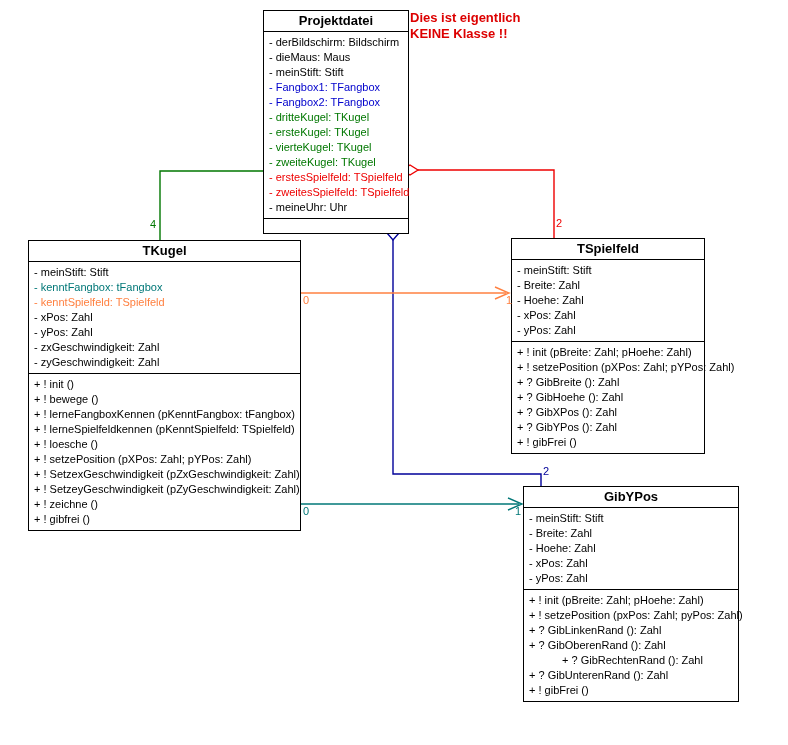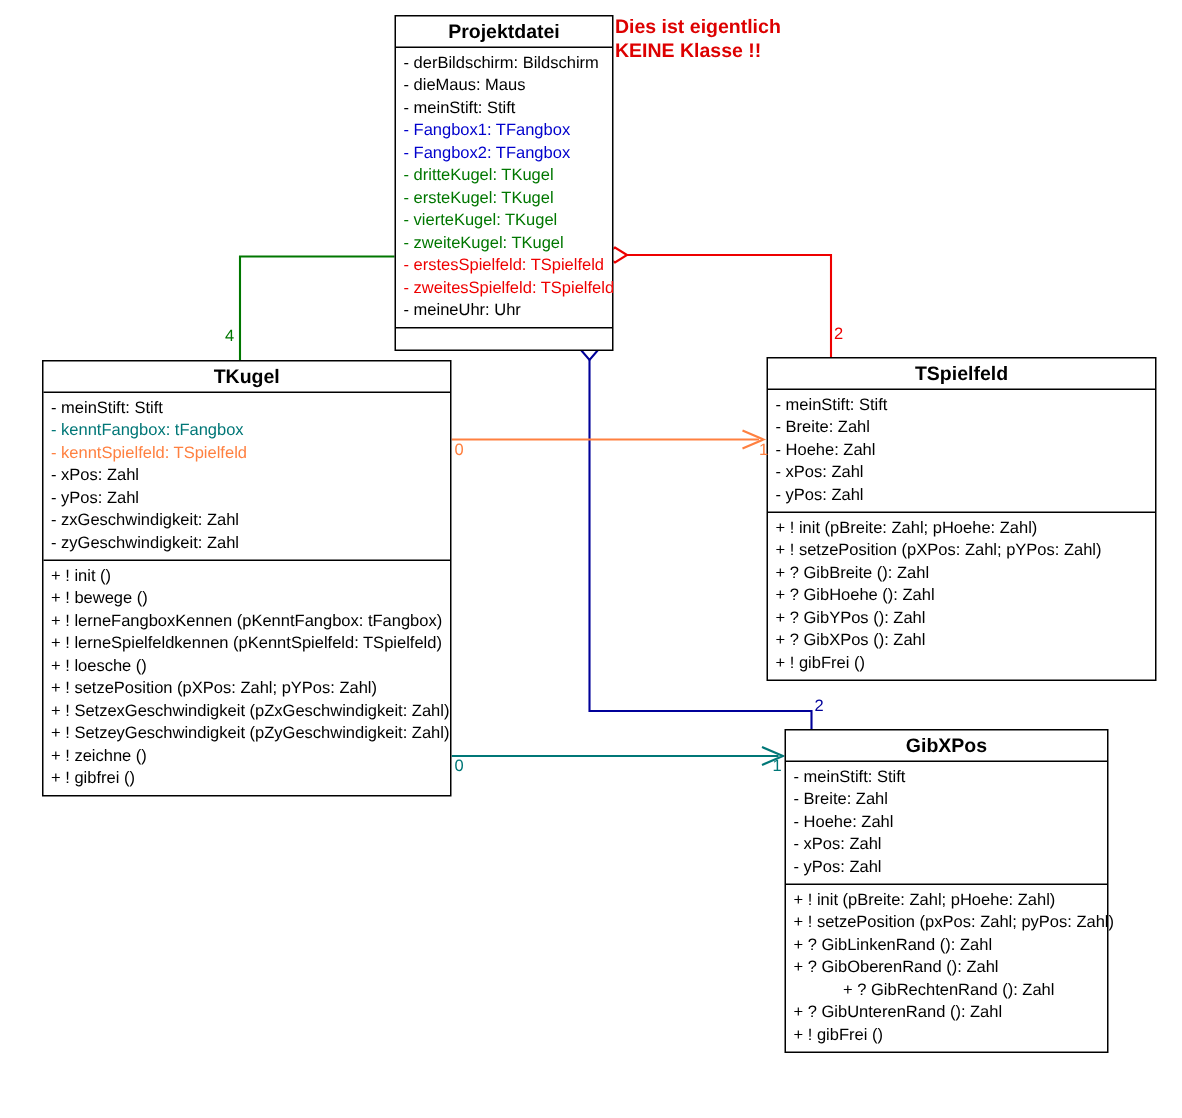--- a/index.html
+++ b/index.html
@@ -160,42 +160,42 @@
         <div class="member" style="color: rgb(0, 0, 0);">+ ! lerneSpielfeldkennen (pKenntSpielfeld: TSpielfeld)</div>
         <div class="member" style="color: rgb(0, 0, 0);">+ ! loesche ()</div>
         <div class="member" style="color: rgb(0, 0, 0);">+ ! setzePosition (pXPos: Zahl; pYPos: Zahl)</div>
         <div class="member" style="color: rgb(0, 0, 0);">+ ! SetzexGeschwindigkeit (pZxGeschwindigkeit: Zahl)</div>
         <div class="member" style="color: rgb(0, 0, 0);">+ ! SetzeyGeschwindigkeit (pZyGeschwindigkeit: Zahl)</div>
         <div class="member" style="color: rgb(0, 0, 0);">+ ! zeichne ()</div>
         <div class="member" style="color: rgb(0, 0, 0);">+ ! gibfrei ()</div>
       </div>
   </div>
 
-  <div class="uml-class" id="cls-tspielfeld" style="left:511px; top:238px; width:260px;">
+  <div class="uml-class" id="cls-tspielfeld" style="left:511px; top:238px; width:194px;">
     <div class="class-name">TSpielfeld</div>
     <div class="compartment attrs">
         <div class="member" style="color: rgb(0, 0, 0);">- meinStift: Stift</div>
         <div class="member" style="color: rgb(0, 0, 0);">- Breite: Zahl</div>
         <div class="member" style="color: rgb(0, 0, 0);">- Hoehe: Zahl</div>
         <div class="member" style="color: rgb(0, 0, 0);">- xPos: Zahl</div>
         <div class="member" style="color: rgb(0, 0, 0);">- yPos: Zahl</div>
       </div>
     <div class="compartment methods">
         <div class="member" style="color: rgb(0, 0, 0);">+ ! init (pBreite: Zahl; pHoehe: Zahl)</div>
         <div class="member" style="color: rgb(0, 0, 0);">+ ! setzePosition (pXPos: Zahl; pYPos: Zahl)</div>
         <div class="member" style="color: rgb(0, 0, 0);">+ ? GibBreite (): Zahl</div>
         <div class="member" style="color: rgb(0, 0, 0);">+ ? GibHoehe (): Zahl</div>
+        <div class="member" style="color: rgb(0, 0, 0);">+ ? GibXPos (): Zahl</div>
         <div class="member" style="color: rgb(0, 0, 0);">+ ? GibYPos (): Zahl</div>
-        <div class="member" style="color: rgb(0, 0, 0);">+ ? GibXPos (): Zahl</div>
         <div class="member" style="color: rgb(0, 0, 0);">+ ! gibFrei ()</div>
       </div>
   </div>
 
   <div class="uml-class" id="cls-tfangbox" style="left:523px; top:486px; width:216px;">
-    <div class="class-name">GibXPos</div>
+    <div class="class-name">GibYPos</div>
     <div class="compartment attrs">
         <div class="member" style="color: rgb(0, 0, 0);">- meinStift: Stift</div>
         <div class="member" style="color: rgb(0, 0, 0);">- Breite: Zahl</div>
         <div class="member" style="color: rgb(0, 0, 0);">- Hoehe: Zahl</div>
         <div class="member" style="color: rgb(0, 0, 0);">- xPos: Zahl</div>
         <div class="member" style="color: rgb(0, 0, 0);">- yPos: Zahl</div>
       </div>
     <div class="compartment methods">
         <div class="member" style="color: rgb(0, 0, 0);">+ ! init (pBreite: Zahl; pHoehe: Zahl)</div>
         <div class="member" style="color: rgb(0, 0, 0);">+ ! setzePosition (pxPos: Zahl; pyPos: Zahl)</div>

